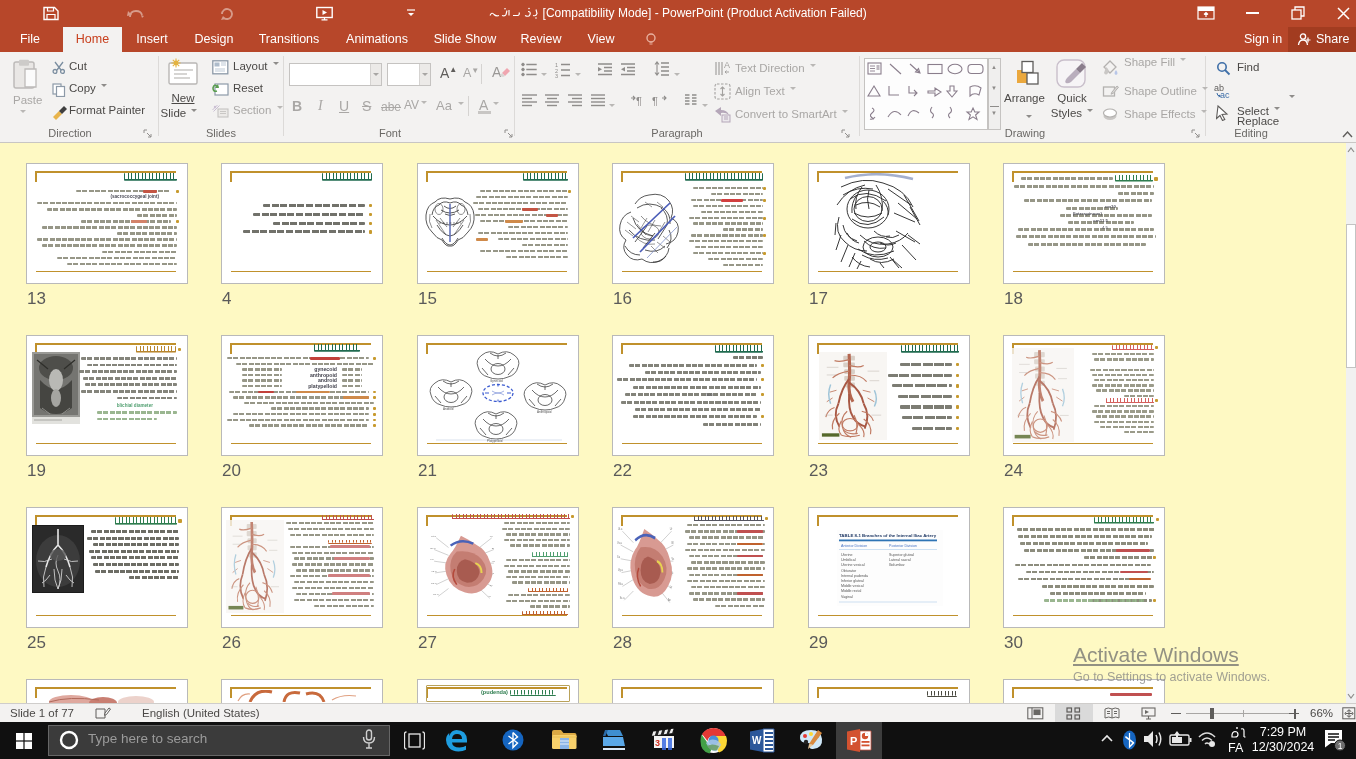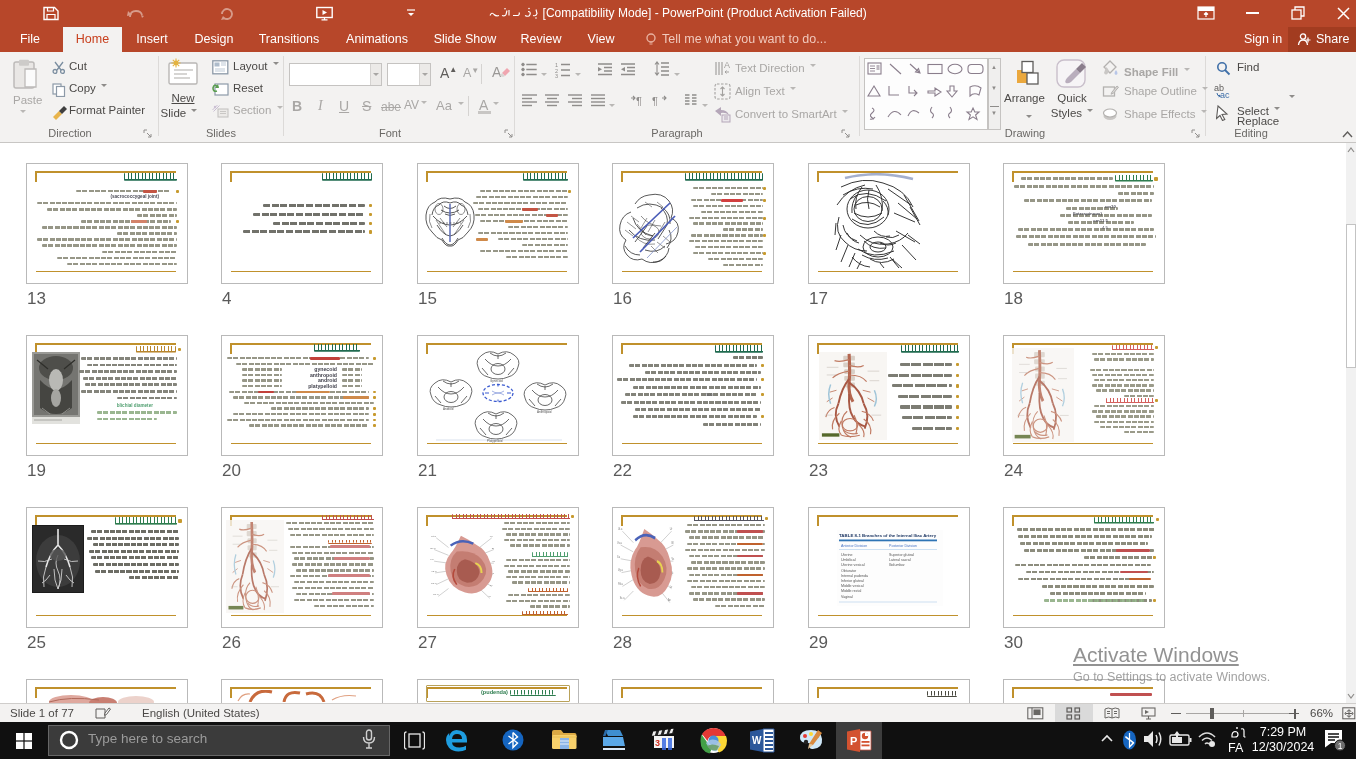--- a/index.html
+++ b/index.html
@@ -11,21 +11,21 @@
 #ribbon{position:absolute;left:0;top:52px;width:1356px;height:91px;background:#f3f2f1;border-bottom:1px solid #c8c6c4;}
 .gdiv{position:absolute;top:4px;width:1px;height:80px;background:#dcdad8;}
 .glabel{position:absolute;top:75px;width:120px;font-size:11px;color:#6a6865;text-align:center;}
 .btxt{position:absolute;font-size:11.5px;color:#4b4947;white-space:nowrap;}
 .btxtd{position:absolute;font-size:11.5px;color:#a9a7a5;white-space:nowrap;}
 .fcombo{position:absolute;height:20px;background:#fff;border:1px solid #c5c3c1;}
 .fcombo::before{content:"";position:absolute;right:0;top:0;width:10px;height:100%;background:#eceae8;border-left:1px solid #d5d3d1;}
 .fcombo::after{content:"";position:absolute;right:2px;top:9px;border:3.2px solid transparent;border-top-color:#a8a6a4;}
 .dar{display:inline-block;width:0;height:0;border:3.2px solid transparent;border-top-color:#8e8c8a;vertical-align:2px;margin-left:2px;}
 .dard{display:inline-block;width:0;height:0;border:3.2px solid transparent;border-top-color:#b9b7b5;vertical-align:2px;margin-left:2px;}
-#slidearea{position:absolute;left:0;top:143px;width:1356px;height:560px;background:#ffffff;}
+#slidearea{position:absolute;left:0;top:143px;width:1356px;height:560px;background:#fef9c3;}
 .thumb{position:absolute;width:162px;height:121px;background:#fff;border:1px solid #b9b9b9;overflow:hidden;}
 .snum{position:absolute;font-size:17px;color:#5a5a5a;}
 .goldtop{position:absolute;left:8px;top:7px;right:11px;height:1.5px;background:#c0912c;}
 .goldleft{position:absolute;left:8px;top:7px;width:1.5px;height:11px;background:#c0912c;}
 .goldbot{position:absolute;left:9px;bottom:11px;right:11px;height:1.5px;background:#c0912c;}
 .tl{position:absolute;border-radius:1px;}
 #statusbar{position:absolute;left:0;top:703px;width:1356px;height:19px;background:#f3f2f1;border-top:1px solid #cfcdcb;font-size:11.5px;color:#4b4947;}
 #taskbar{position:absolute;left:0;top:722px;width:1356px;height:37px;background:#101010;}
 #searchbox{position:absolute;left:48px;top:3px;width:342px;height:31px;background:#3b3b3b;border:1px solid #666;}
 </style></head><body>
@@ -84,21 +84,20 @@
 <div class="tab" style="left:154px;width:120px;">Design</div>
 <div class="tab" style="left:229px;width:120px;">Transitions</div>
 <div class="tab" style="left:317px;width:120px;">Animations</div>
 <div class="tab" style="left:405px;width:120px;">Slide Show</div>
 <div class="tab" style="left:481px;width:120px;">Review</div>
 <div class="tab" style="left:541px;width:120px;">View</div>
 <svg class="abs" style="left:645px;top:6px" width="12" height="15" viewBox="0 0 12 15">
       <circle cx="6" cy="5" r="4" fill="none" stroke="#e8b09e" stroke-width="1.4"></circle>
       <path d="M4.5 9 h3 M4.5 11 h3" stroke="#e8b09e" stroke-width="1.2"></path>
     </svg>
-<div class="tab" style="left:662px;width:220px;text-align:left;color:#f0c9bd;">Tell me what you want to do...</div>
 <div class="tab" style="left:1223px;width:80px;">Sign in</div>
 <div class="abs" style="left:1288px;top:0;width:68px;height:25px;background:#a23c20;"></div>
 <svg class="abs" style="left:1297px;top:5px" width="15" height="15" viewBox="0 0 15 15">
       <circle cx="6" cy="4.5" r="2.6" fill="none" stroke="#fff" stroke-width="1.3"></circle>
       <path d="M1.5 13 q0.5 -5 4.5 -5 q4 0 4.5 5" fill="none" stroke="#fff" stroke-width="1.3"></path>
       <path d="M11 5.5 v5 M8.5 8 h5" stroke="#fff" stroke-width="1.2"></path>
     </svg>
 <div class="tab" style="left:1316px;width:40px;text-align:left;">Share</div>
 </div>
 <div id="ribbon">
@@ -362,21 +361,21 @@
     </svg>
 <div class="btxt" style="left:1050px;top:40px;width:44px;text-align:center;">Quick</div>
 <div class="btxt" style="left:1043px;top:55px;width:58px;text-align:center;">Styles <span class="dar"></span></div>
 <svg class="abs" style="left:1102px;top:8px" width="17" height="16" viewBox="0 0 17 16">
       <g>
 <path d="M8 1 l6 6 l-6 6 l-6 -6 z" fill="none" stroke="#b3b1af" stroke-width="1.3"></path>
         <path d="M2 13 q2 3 4 0 q2 -3 -2 -6" fill="#c9c7c5"></path>
         <path d="M14 10 q3 4 0 5 q-3 -1 0 -5" fill="#b8c6e8"></path>
       </g>
     </svg>
-<div class="btxtd" style="left:1124px;top:14px;font-weight:bold;">Shape Fill <span class="dard"></span></div>
+<div class="btxtd" style="left:1124px;top:4px;">Shape Fill <span class="dard"></span></div>
 <svg class="abs" style="left:1102px;top:31px" width="17" height="16" viewBox="0 0 17 16">
       <g fill="none" stroke="#b3b1af" stroke-width="1.3">
         <rect x="1.5" y="4" width="11" height="9"></rect>
         <path d="M10 9 l5 -6 l1.5 1.2 l-5 6 l-2.5 1 z" fill="#d9d7d5" stroke="#b3b1af" stroke-width="1"></path>
       </g>
     </svg>
 <div class="btxtd" style="left:1124px;top:33px;">Shape Outline <span class="dard"></span></div>
 <svg class="abs" style="left:1102px;top:54px" width="17" height="16" viewBox="0 0 17 16">
       <g>
         <ellipse cx="8" cy="10" rx="6.5" ry="4" fill="#c9c7c5"></ellipse>

